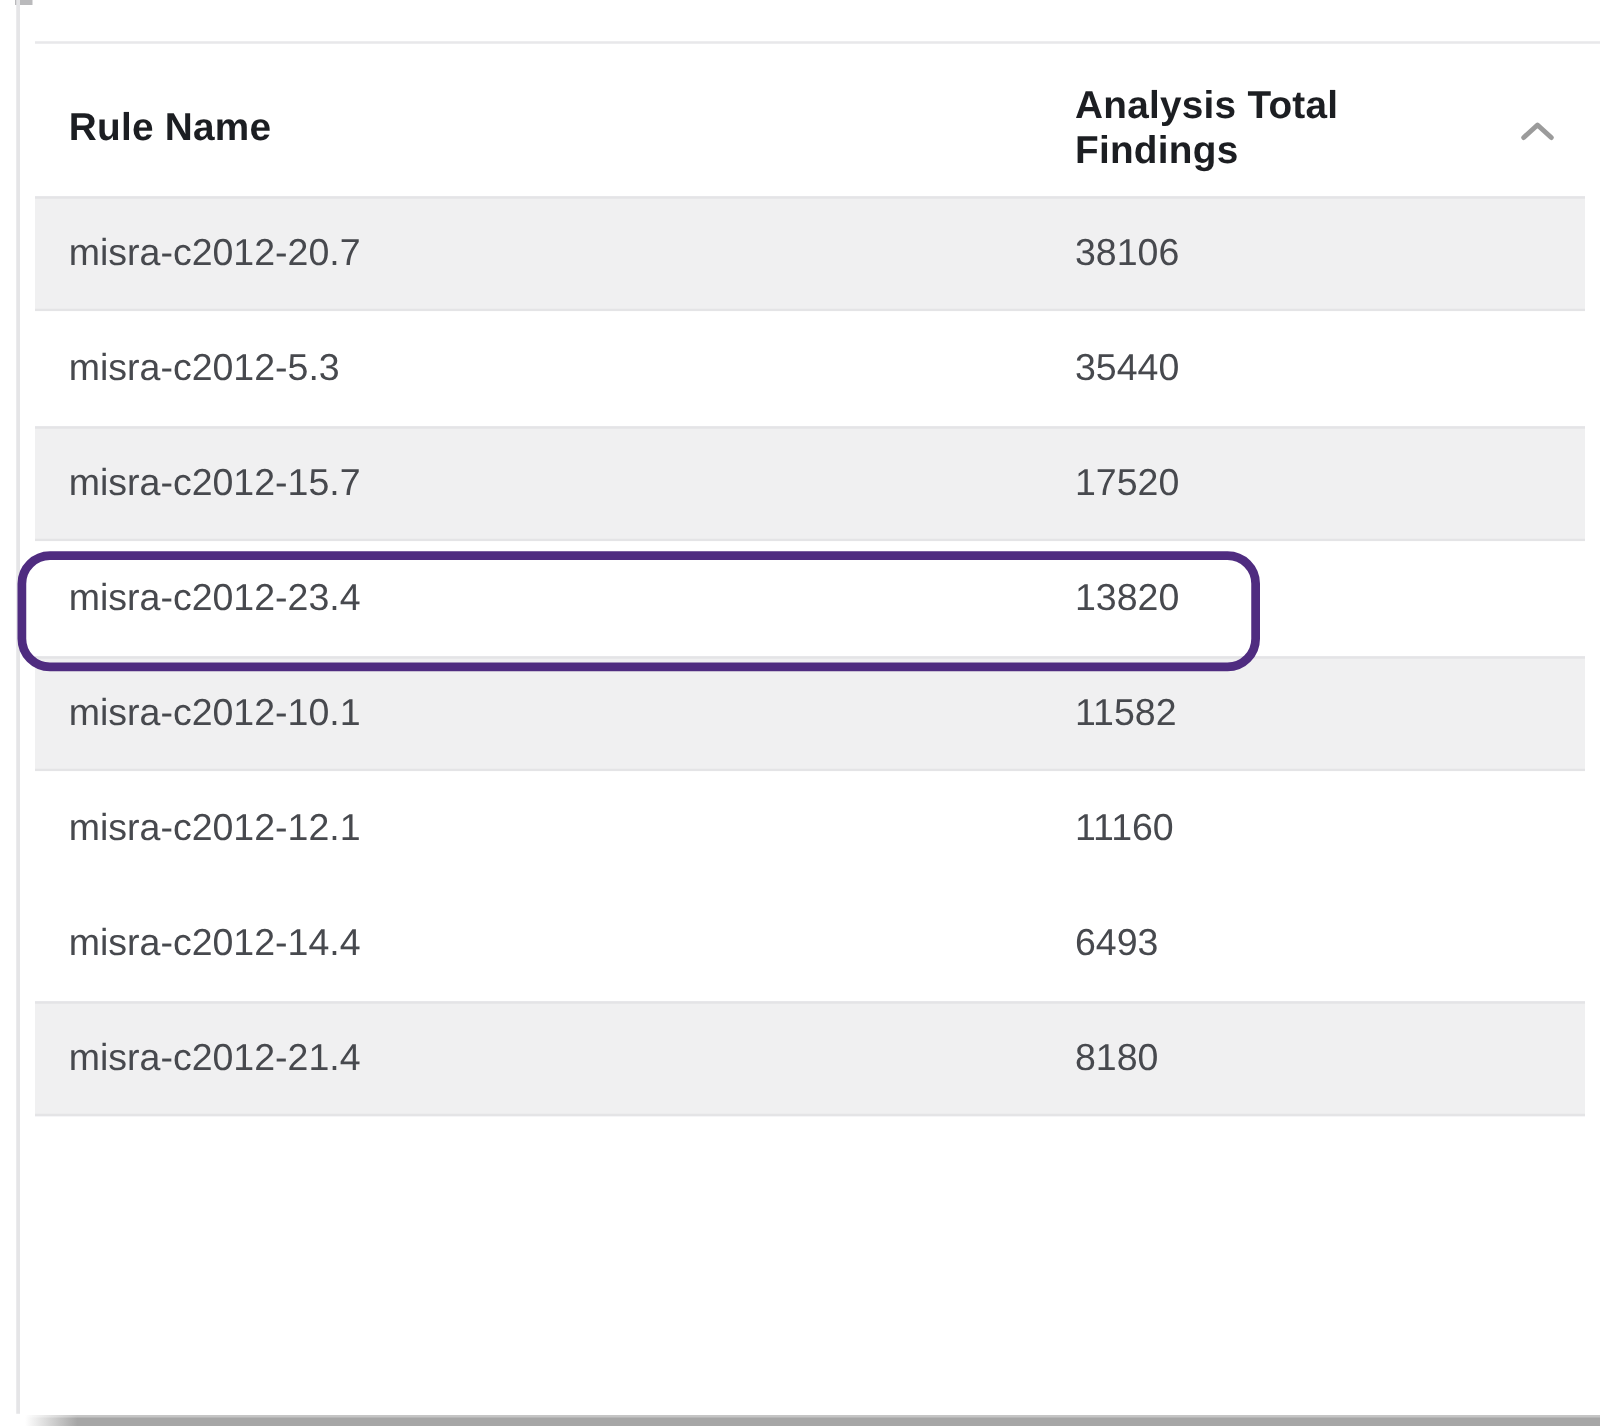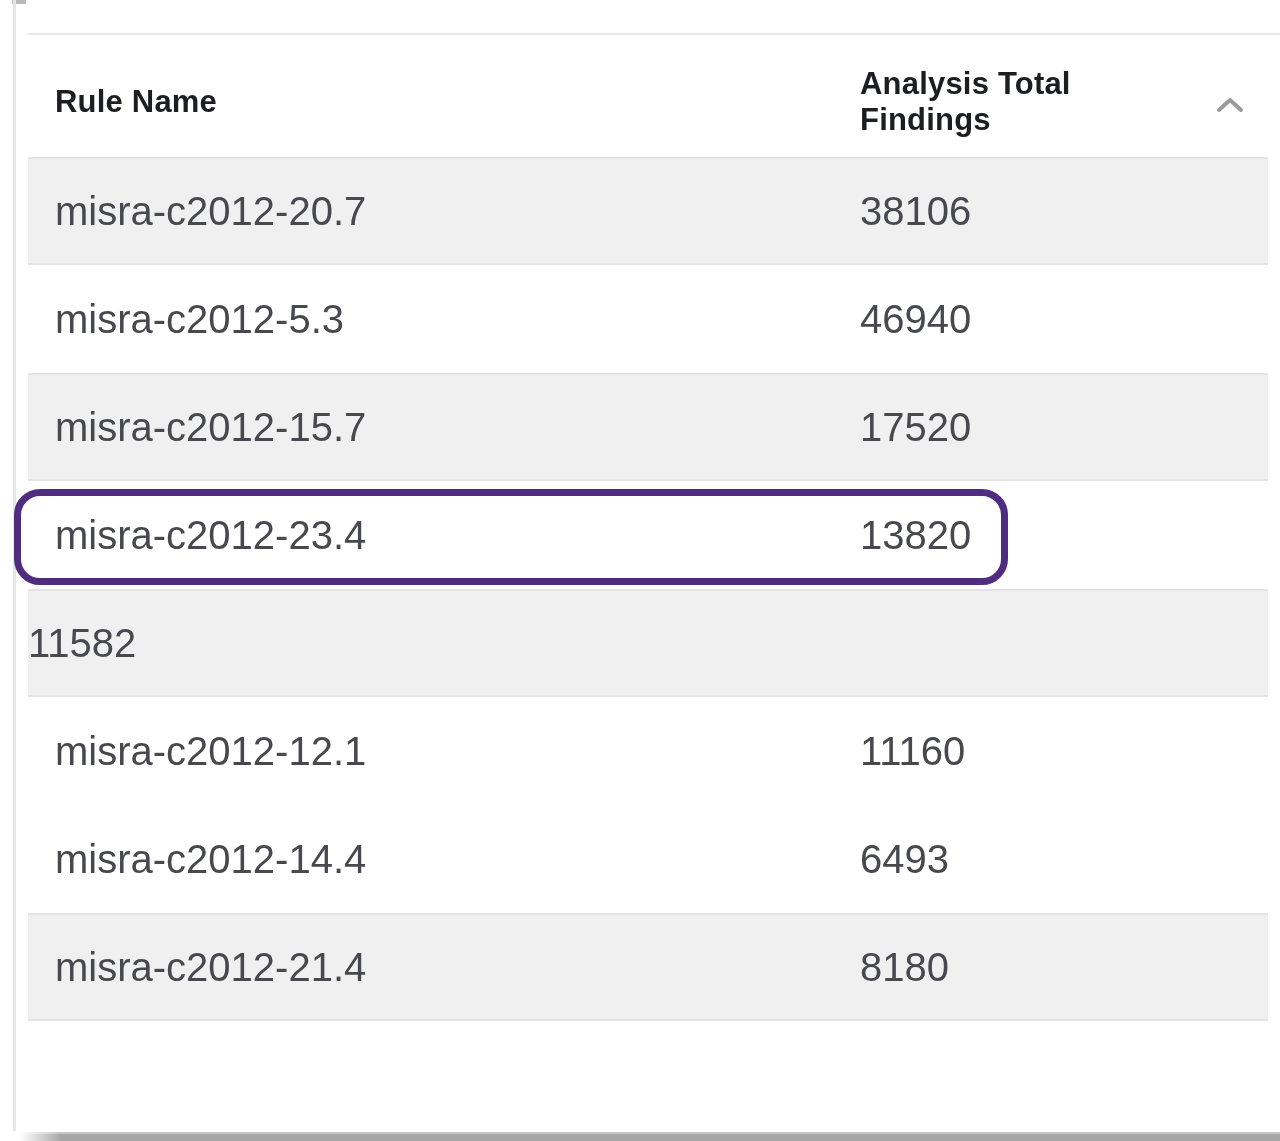--- a/index.html
+++ b/index.html
@@ -60,22 +60,22 @@
   .name-cell { padding-left: 27px; }
   .value-cell { padding-right: 24px; }
   .sort-header {
     display: flex;
     align-items: center;
     gap: 12px;
     cursor: pointer;
   }
   .sort-icon { color: var(--sort-icon); flex: 0 0 auto; margin-top: 2px; }
   .row {
-    height: 108px;
-    font-size: 40px;
+    height: 92px;
+    font-size: 30px;
     color: var(--cell-text);
     position: relative;
     background: #ffffff;
   }
   .row.striped {
     background: var(--stripe-bg);
     border-top: 2px solid var(--row-border);
     border-bottom: 2px solid var(--row-border);
   }
   .highlight-box {
@@ -118,37 +118,38 @@
   </div>
   <div>
   <div class="row striped">
     <div class="name-cell">misra-c2012-20.7</div>
     <div class="value-cell">38106</div>
 
   </div>
 
   <div class="row plain">
     <div class="name-cell">misra-c2012-5.3</div>
-    <div class="value-cell">46940</div>
+    <div class="value-cell">35440</div>
 
   </div>
 
   <div class="row striped">
     <div class="name-cell">misra-c2012-15.7</div>
     <div class="value-cell">17520</div>
 
   </div>
 
   <div class="row plain">
     <div class="name-cell">misra-c2012-23.4</div>
     <div class="value-cell">13820</div>
     <div class="highlight-box"></div>
   </div>
 
   <div class="row striped">
+    <div class="name-cell">misra-c2012-10.1</div>
     <div class="value-cell">11582</div>
 
   </div>
 
   <div class="row plain">
     <div class="name-cell">misra-c2012-12.1</div>
     <div class="value-cell">11160</div>
 
   </div>
 

